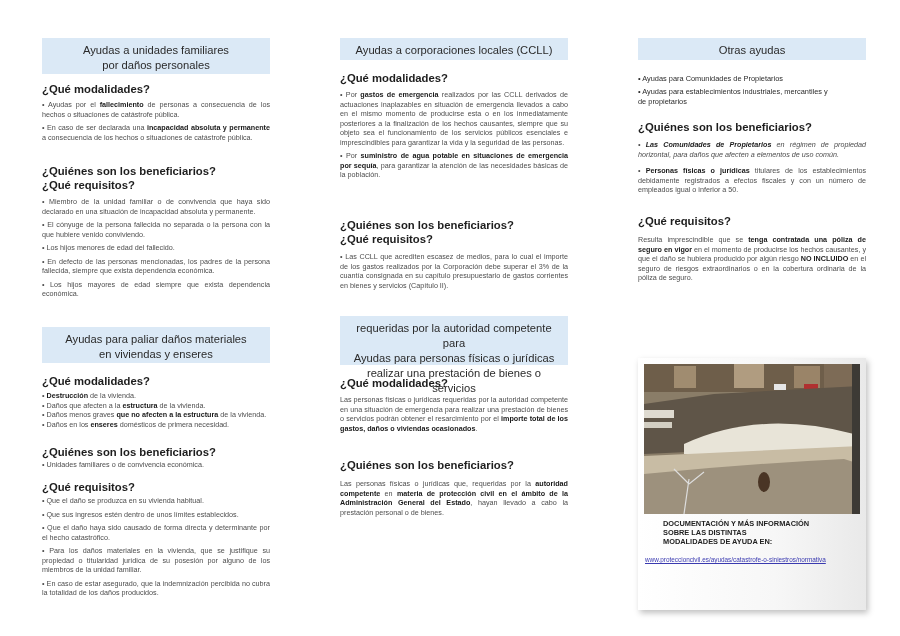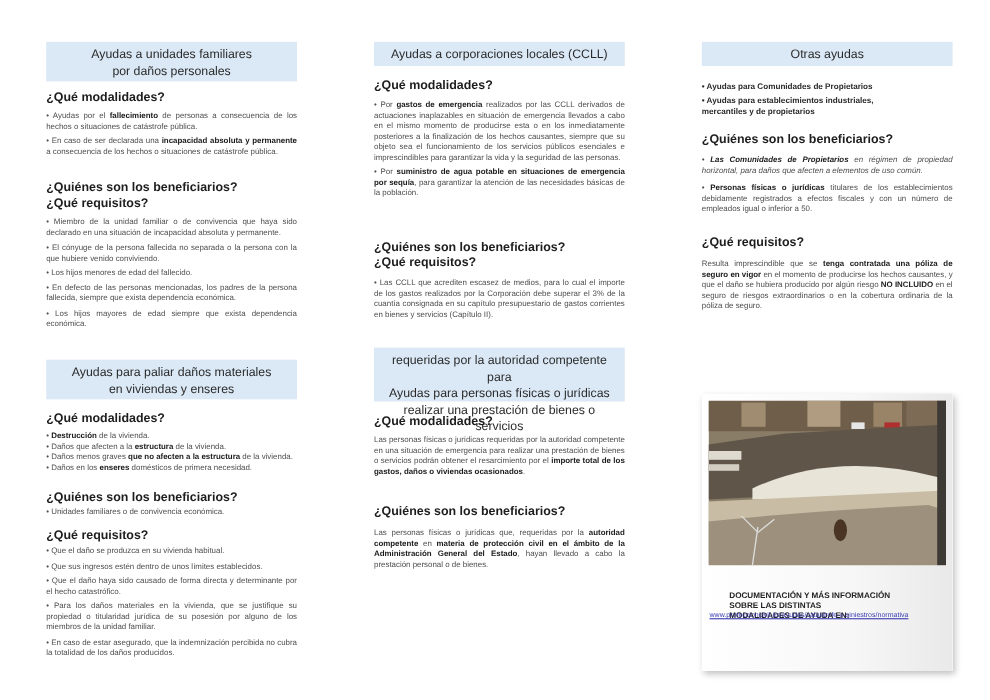--- a/index.html
+++ b/index.html
@@ -17,31 +17,31 @@
     font-size: 11.2px; line-height: 15px; padding: 5px 4px;
   }
   .h {
     font-weight: bold; font-size: 11.3px; color: #1d1d1d; line-height: 14px;
   }
   p.b, p.t {
     font-size: 7.2px; line-height: 9.5px; color: #4d4d4d; text-align: justify;
   }
   p.b b, p.t b { color: #1a1a1a; }
   p.t { margin-bottom: 4px; }
-  .ib { font-size: 7.4px; line-height: 10px; color: #2a2a2a; font-weight: bold; }
+  .ib { font-size: 7.4px; line-height: 10px; color: #2a2a2a; font-weight: normal; }
   .photo-card {
     position: absolute; left: 638px; top: 358px; width: 228px; height: 252px;
     background: linear-gradient(90deg,#ffffff 0%,#f7f7f7 60%,#e9e9e9 100%);
     box-shadow: 2px 3px 6px rgba(0,0,0,0.25);
   }
   .photo {
     position: absolute; left: 6px; top: 6px; width: 216px; height: 150px; overflow: hidden;
   }
   .doc-text {
-    position: absolute; left: 25px; top: 179px; width: 200px;
+    position: absolute; left: 25px; top: 161px; width: 200px;
     font-size: 7.4px; font-weight: bold; line-height: 9px; color: #222;
   }
   .doc-link {
     position: absolute; left: 7px; top: 198px; width: 218px;
     font-size: 6.4px; color: #3a3ab0; text-decoration: underline; white-space: nowrap;
   }
   .bullet::before { content: "• "; }
 </style>
 </head>
 <body>

